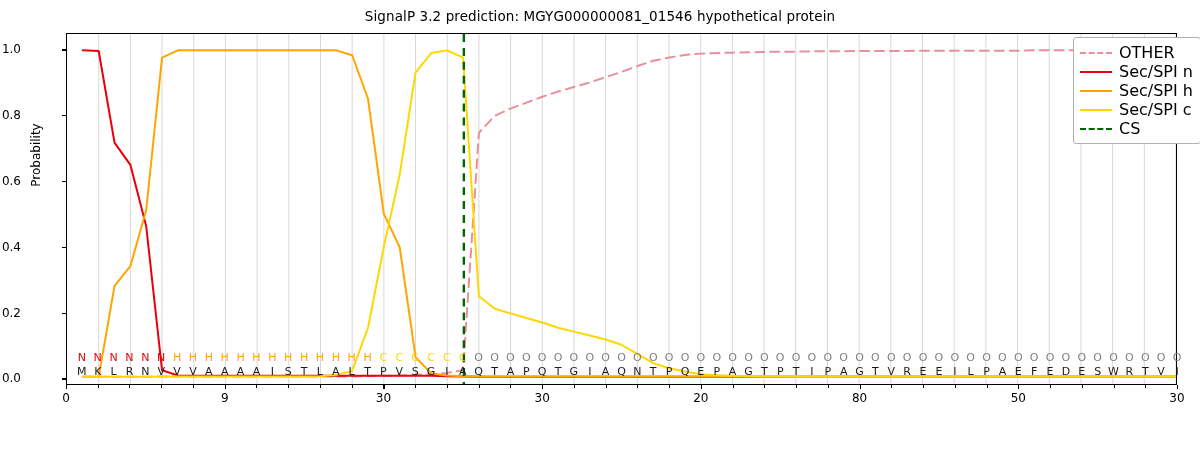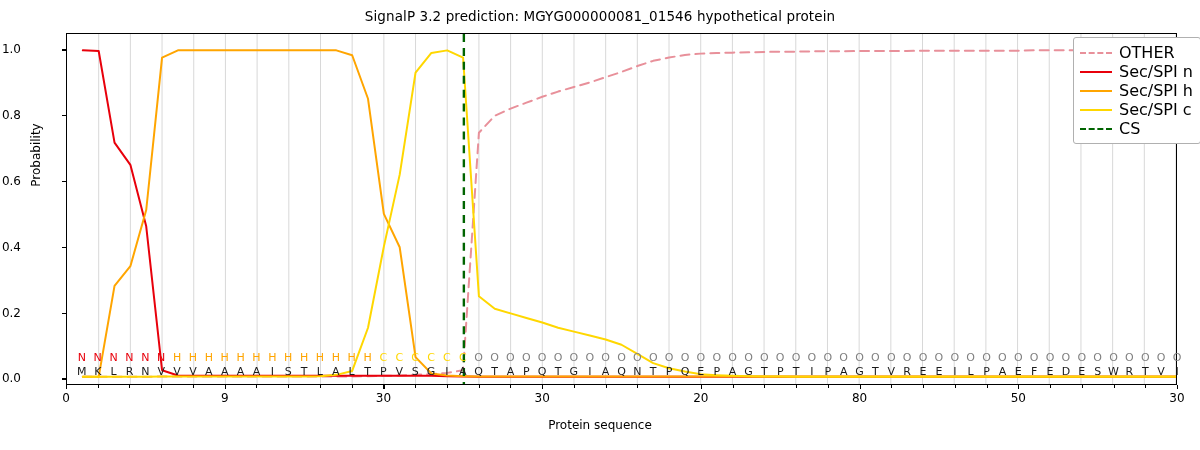--- a/index.html
+++ b/index.html
@@ -163,21 +163,20 @@
   }
 </style>
 </head>
 <body>
 
 <div id="figure">
 
   <div id="plot-title">SignalP 3.2 prediction: MGYG000000081_01546 hypothetical protein</div>
 
   <div id="ylabel">Probability</div>
-  <div id="xlabel">Protein sequence</div>
 
   <div id="ytick-labels">
       <div class="ytick-label" style="top: 378.421px;">0.0</div>
       <div class="ytick-label" style="top: 312.626px;">0.2</div>
       <div class="ytick-label" style="top: 246.832px;">0.4</div>
       <div class="ytick-label" style="top: 181.037px;">0.6</div>
       <div class="ytick-label" style="top: 115.243px;">0.8</div>
       <div class="ytick-label" style="top: 49.4486px;">1.0</div>
     </div>
   <div id="xtick-labels">

